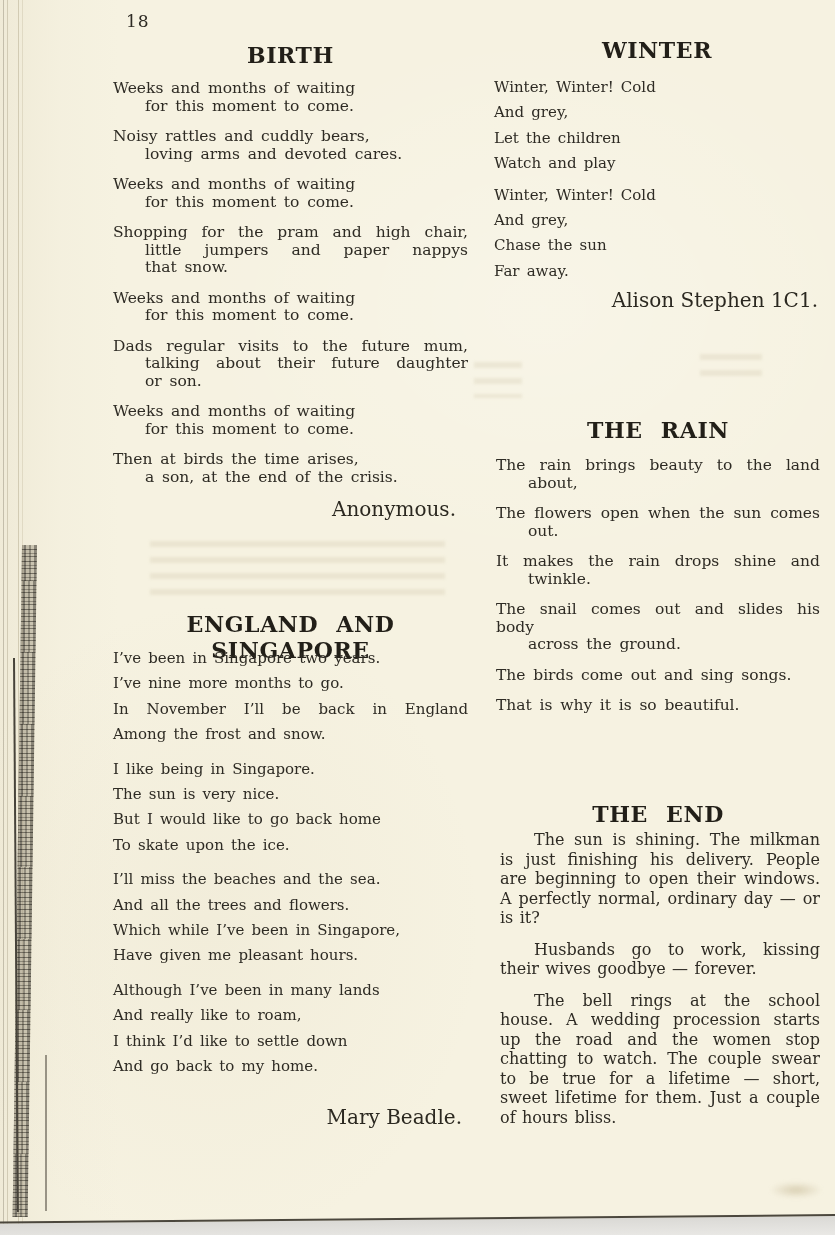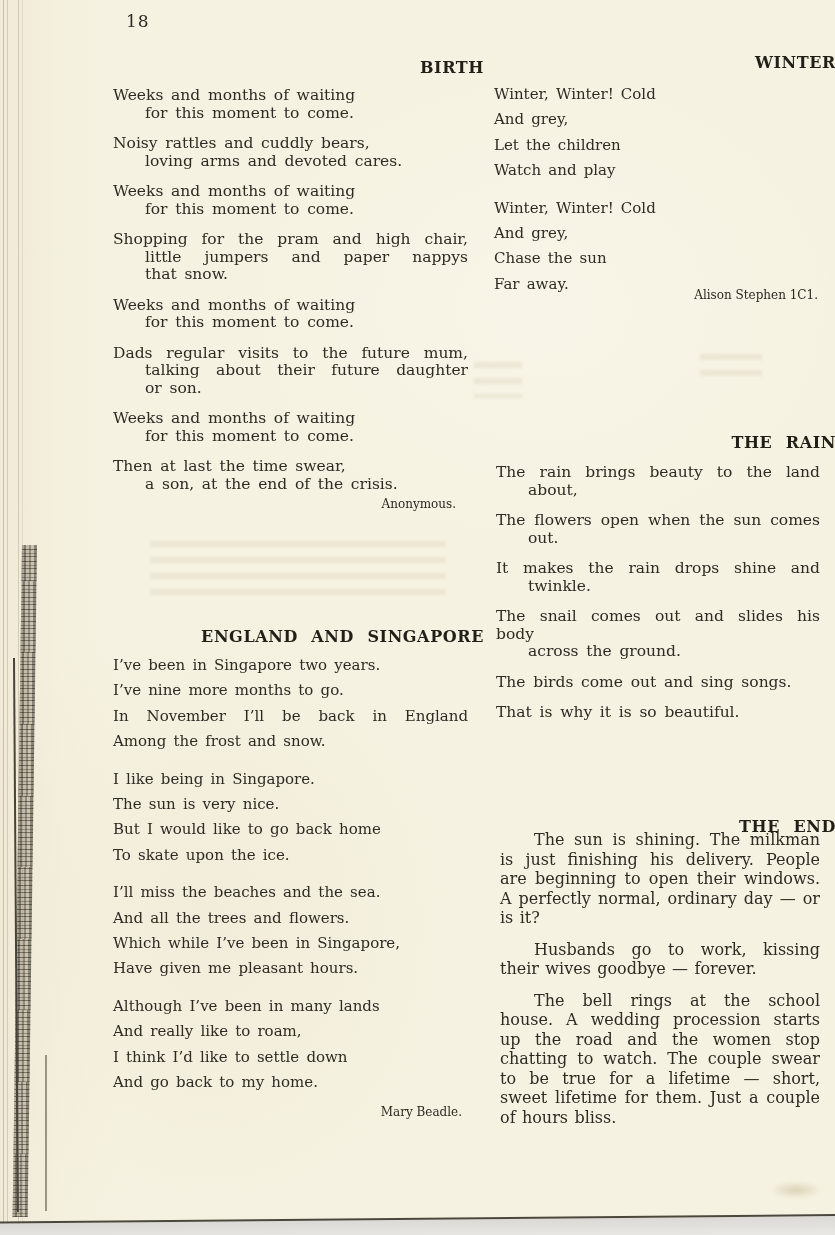--- a/index.html
+++ b/index.html
@@ -40,28 +40,28 @@
   }
   .stain{position:absolute;left:770px;top:1182px;width:52px;height:16px;border-radius:50%;
     background:radial-gradient(ellipse,rgba(187,172,132,.5),rgba(187,172,132,0) 72%);filter:blur(2px);}
   
   .ghost{position:absolute;filter:blur(1.6px);opacity:.5;
     background:repeating-linear-gradient(180deg, rgba(172,156,116,.30) 0 6px, rgba(0,0,0,0) 6px 16px);}
   .ghost-left{left:150px;top:541px;width:295px;height:62px;}
   .ghost-ra{left:700px;top:354px;width:62px;height:30px;}
   .ghost-rb{left:474px;top:362px;width:48px;height:36px;}
   
-  .title{position:absolute;margin:16px;text-align:right;font-size:16px;font-weight:bold;
+  .title{position:absolute;margin:0;text-align:center;font-size:22px;font-weight:bold;
     letter-spacing:.6px;word-spacing:.45em;color:#221f18;}
   .poem{position:absolute;}
-  .poem .stanza{margin:12px 0 13px 0;}
+  .poem .stanza{margin:5px 0 13px 0;}
   .poem .line{font-size:15.5px;line-height:17.5px;word-spacing:.18em;}
   .poem .line.indent{padding-left:32px;}
   .poem .line.j{text-align:justify;text-align-last:justify;}
-  .author{position:absolute;text-align:right;font-size:12px;color:#2b2820;}
+  .author{position:absolute;text-align:right;font-size:20px;color:#2b2820;}
   .prose{position:absolute;}
   .prose p{margin:0 0 12px 0;font-size:16px;line-height:19.5px;text-align:justify;
     text-indent:34px;word-spacing:.08em;}
   
   #pageno{position:absolute;left:126px;top:11px;font-size:17px;letter-spacing:1px;}
   #birth-title{left:113px;top:42px;width:355px;}
   #birth-poem{left:113px;top:75px;width:355px;}
   #birth-author{left:113px;top:497px;width:343px;}
   #eas-title{left:113px;top:611px;width:355px;}
   #eas-poem{left:113px;top:641px;width:355px;}
@@ -123,21 +123,21 @@
       <div class="stanza">
         <div class="line j">Dads regular visits to the future mum,</div>
         <div class="line indent j">talking about their future daughter</div>
         <div class="line indent">or son.</div>
       </div>
       <div class="stanza">
         <div class="line">Weeks and months of waiting</div>
         <div class="line indent">for this moment to come.</div>
       </div>
       <div class="stanza">
-        <div class="line">Then at last the time swear,</div>
+        <div class="line">Then at birds the time arises,</div>
         <div class="line indent">a son, at the end of the crisis.</div>
       </div>
     </div>
   <div id="birth-author" class="author">Anonymous.</div>
 
   <h2 id="eas-title" class="title">ENGLAND AND SINGAPORE</h2>
   <div id="eas-poem" class="poem">
       <div class="stanza">
         <div class="line">I’ve been in Singapore two years.</div>
         <div class="line">I’ve nine more months to go.</div>

